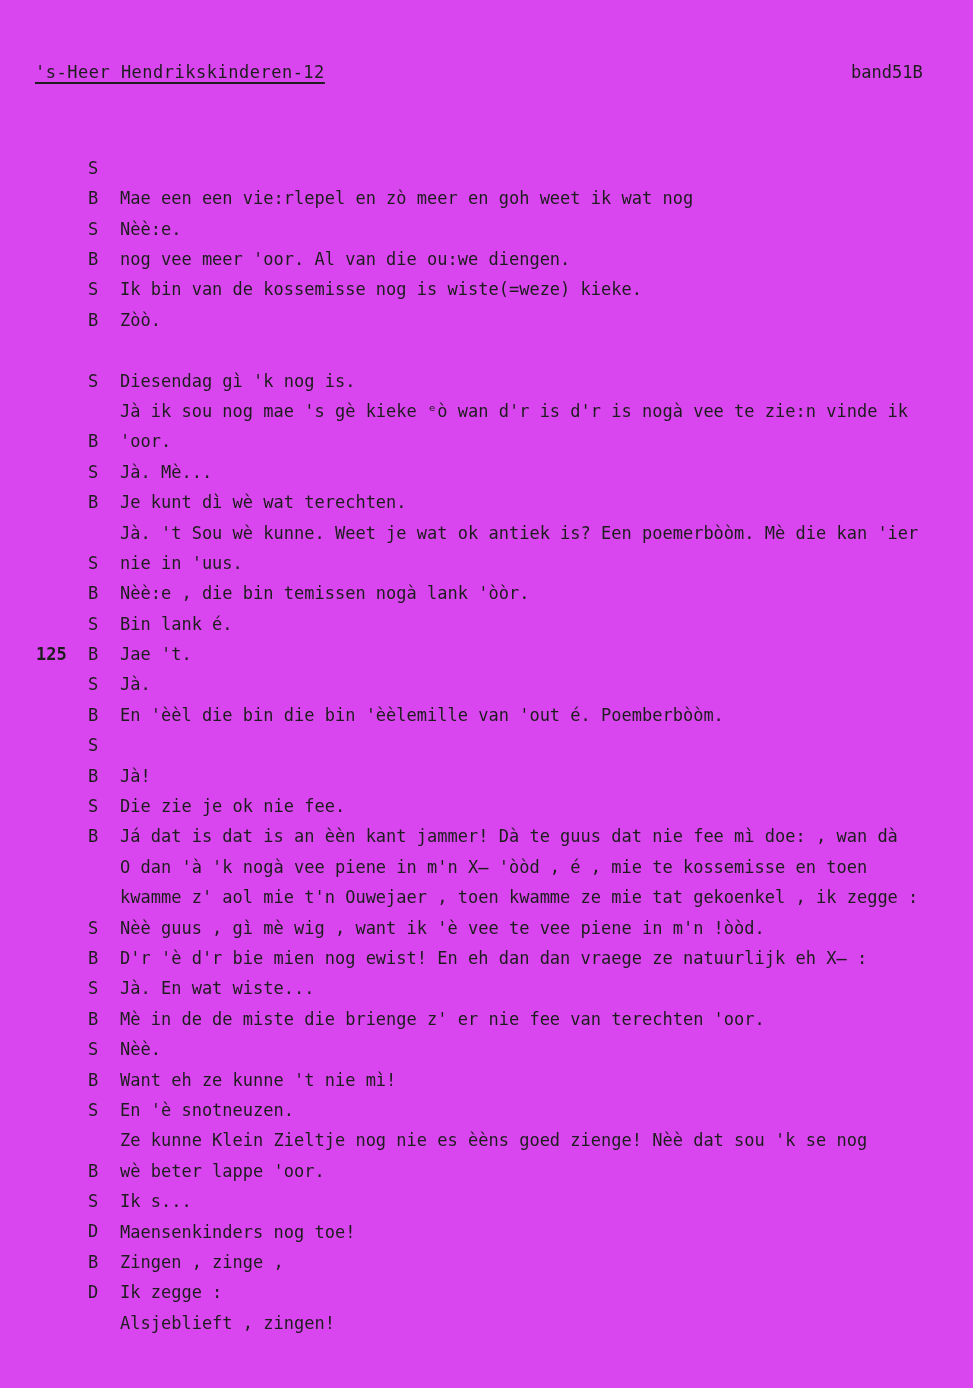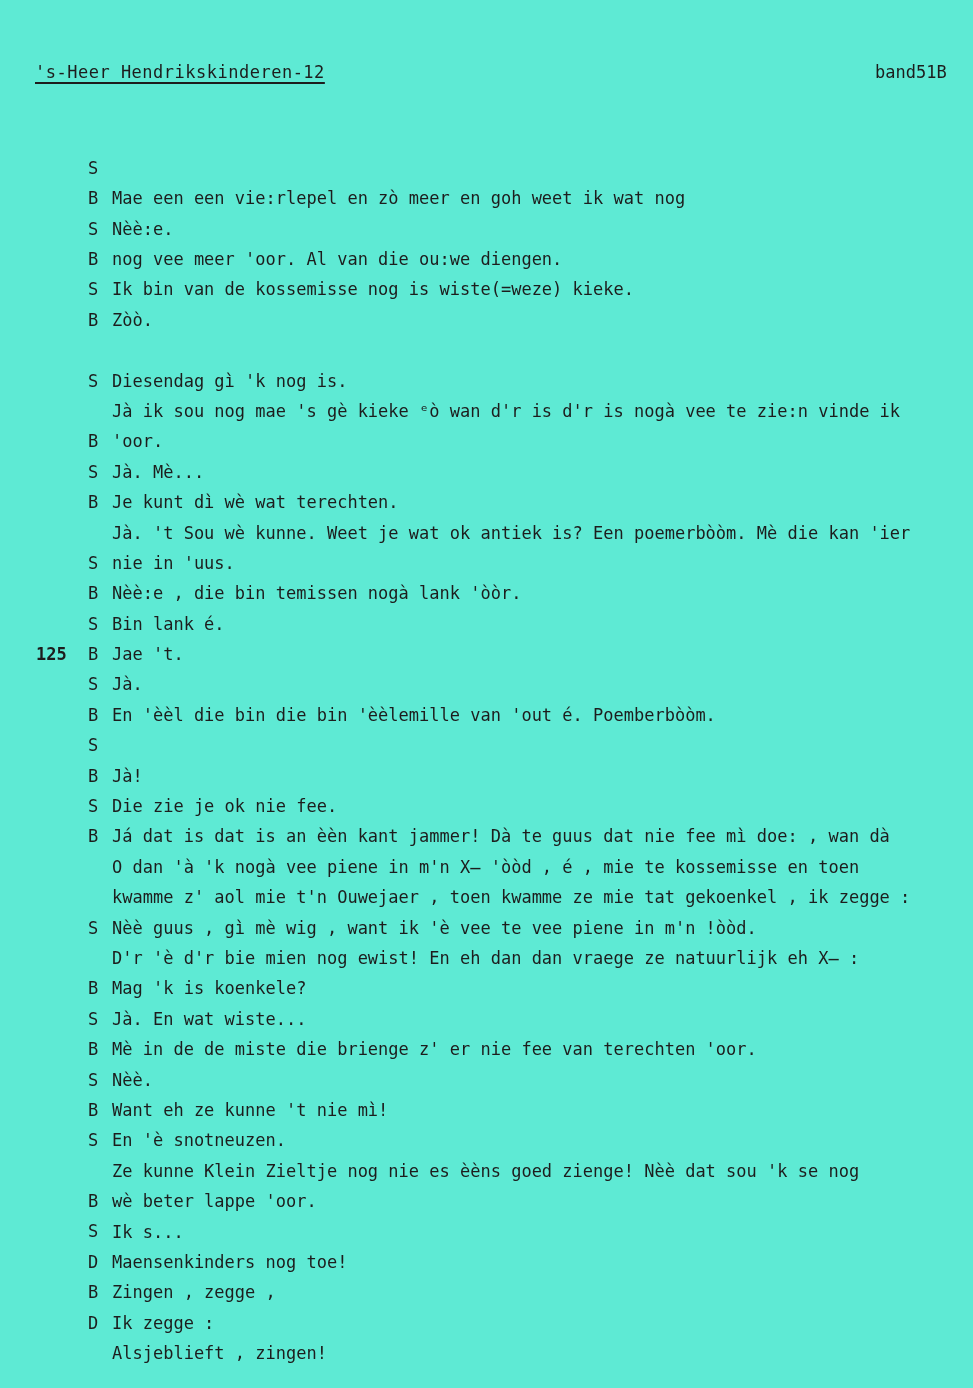--- a/index.html
+++ b/index.html
@@ -1,47 +1,47 @@
 <!DOCTYPE html>
 <html><head>
 <meta charset="utf-8">
 <style>
   html,body{margin:0;padding:0;background:#ffffff;}
   .page{
     position:relative;
     width:973px;height:1388px;
-    background:#5eead4;
+    background:#d946ef;
     font-family:"DejaVu Sans Mono","Liberation Mono",monospace;
     color:#1d1d1d;
     overflow:hidden;
   }
   .header-title{
     position:absolute;left:35px;top:62px;
     font-size:17px;letter-spacing:0.5px;
     text-decoration:underline;
     text-underline-offset:4px;
     text-decoration-thickness:2px;
     white-space:pre;
   }
   .band-label{
-    position:absolute;left:875px;top:62px;
+    position:absolute;left:851px;top:62px;
     font-size:17px;white-space:pre;
   }
   .transcript{
     position:absolute;top:92px;left:0;width:973px;
   }
   .line{
     position:relative;
     height:30.4px;line-height:30.4px;
     font-size:17px;
     white-space:pre;
   }
   .line .ln{position:absolute;left:36px;font-weight:bold;}
   .line .sp{position:absolute;left:88px;}
-  .line .tx{position:absolute;left:112px;}
+  .line .tx{position:absolute;left:120px;}
 </style>
 </head>
 <body>
 
 <div class="page">
   <span class="header-title">'s-Heer Hendrikskinderen-12</span>
   <span class="band-label">band51B</span>
   <div id="transcript" class="transcript">
   <div class="line">
     <span class="ln"></span>
@@ -191,25 +191,20 @@
     <span class="sp"></span>
     <span class="tx">Nèè guus , gì mè wig , want ik 'è vee te vee piene in m'n !òòd.</span>
   </div>
 
   <div class="line">
     <span class="ln"></span>
     <span class="sp">S</span>
     <span class="tx">D'r 'è d'r bie mien nog ewist! En eh dan dan vraege ze natuurlijk eh X̶ :</span>
   </div>
 
-  <div class="line">
-    <span class="ln"></span>
-    <span class="sp"></span>
-    <span class="tx">Mag 'k is koenkele?</span>
-  </div>
 
   <div class="line">
     <span class="ln"></span>
     <span class="sp">B</span>
     <span class="tx">Jà. En wat wiste...</span>
   </div>
 
   <div class="line">
     <span class="ln"></span>
     <span class="sp">S</span>
@@ -254,21 +249,21 @@
 
   <div class="line">
     <span class="ln"></span>
     <span class="sp">S</span>
     <span class="tx">Maensenkinders nog toe!</span>
   </div>
 
   <div class="line">
     <span class="ln"></span>
     <span class="sp">D</span>
-    <span class="tx">Zingen , zegge ,</span>
+    <span class="tx">Zingen , zinge ,</span>
   </div>
 
   <div class="line">
     <span class="ln"></span>
     <span class="sp">B</span>
     <span class="tx">Ik zegge :</span>
   </div>
 
   <div class="line">
     <span class="ln"></span>

